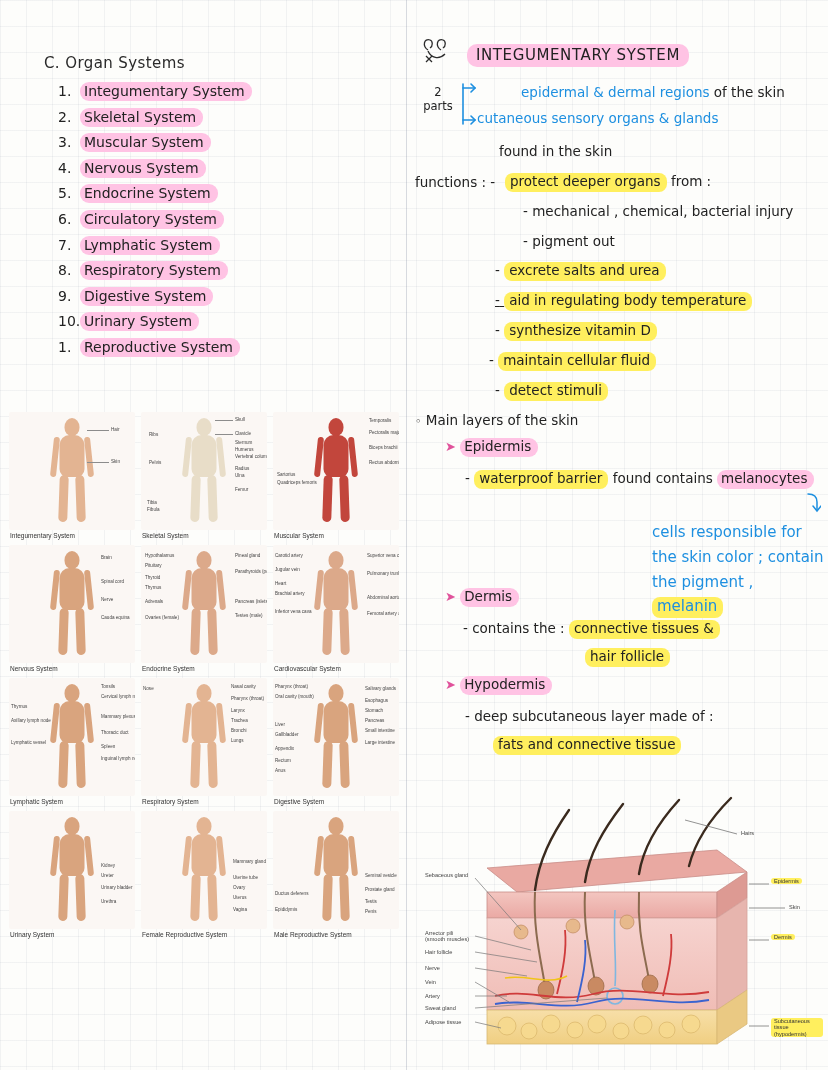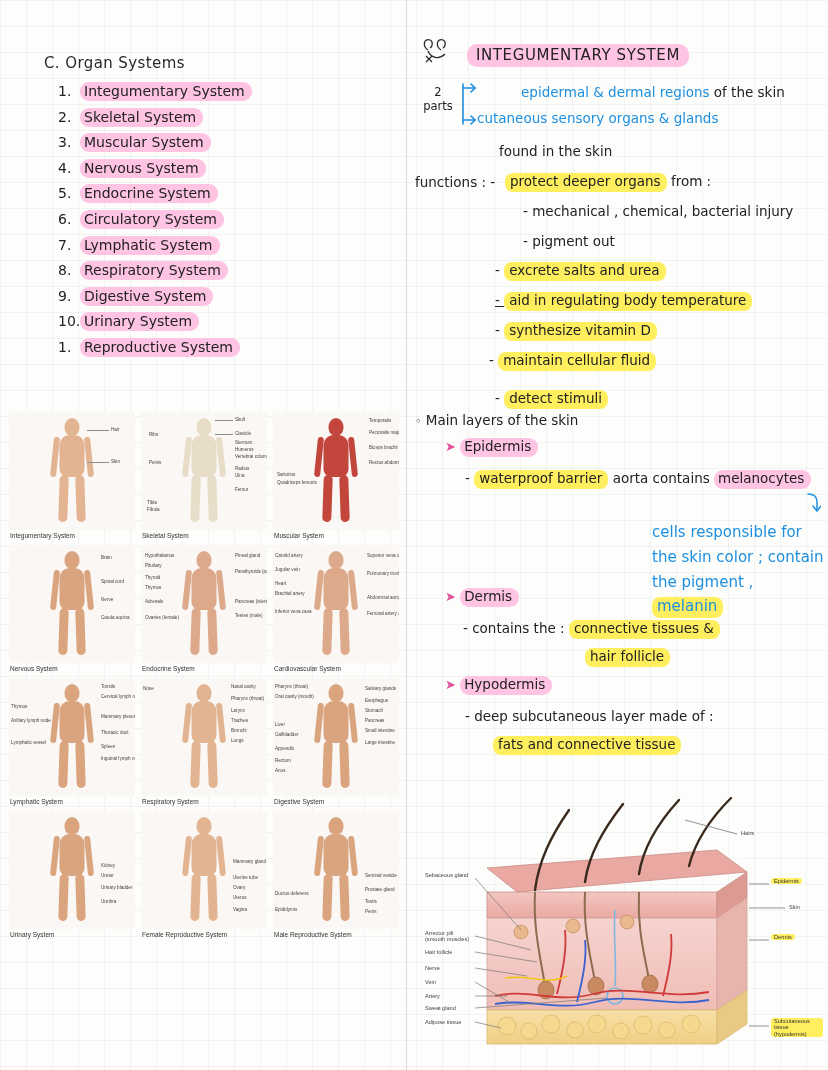--- a/index.html
+++ b/index.html
@@ -533,38 +533,38 @@
     <span class="hl-yellow">aid in regulating body temperature</span>
   </div>
   <div class="r" style="left:88px;top:322px;">
     <span>-</span>
     <span class="hl-yellow">synthesize vitamin D</span>
   </div>
   <div class="r" style="left:82px;top:352px;">
     <span>-</span>
     <span class="hl-yellow">maintain cellular fluid</span>
   </div>
-  <div class="r" style="left:88px;top:390px;text-align:right;">
+  <div class="r" style="left:88px;top:382px;text-align:right;">
     <span>-</span>
     <span class="hl-yellow">detect stimuli</span>
   </div>
 
   <div class="r" style="left:8px;top:412px;">
     <span style="font-size:11px;">◦</span>
     <span>Main layers of the skin</span>
   </div>
 
   <div class="r" style="left:38px;top:438px;">
     <span class="arrow-pink">➤</span>
     <span class="hl-pink">Epidermis</span>
   </div>
   <div class="r" style="left:58px;top:470px;">
     <span>-</span>
     <span class="hl-yellow">waterproof barrier</span>
-    <span>aorta contains</span>
+    <span>found contains</span>
     <span class="hl-pink">melanocytes</span>
   </div>
 
   <div style="position:absolute;left:398px;top:492px;">
     <svg width="16" height="22" viewBox="0 0 16 22" fill="none" stroke="#1d8fe0" stroke-width="1.5" stroke-linecap="round">
       <path d="M3 2 C9 2,12 4,12 10 L12 18"></path>
         <path d="M8 14 L12 19 L16 14"></path>
     </svg>
   </div>
   <div class="r blue" style="left:245px;top:520px;line-height:1.65;font-size:15px;">

